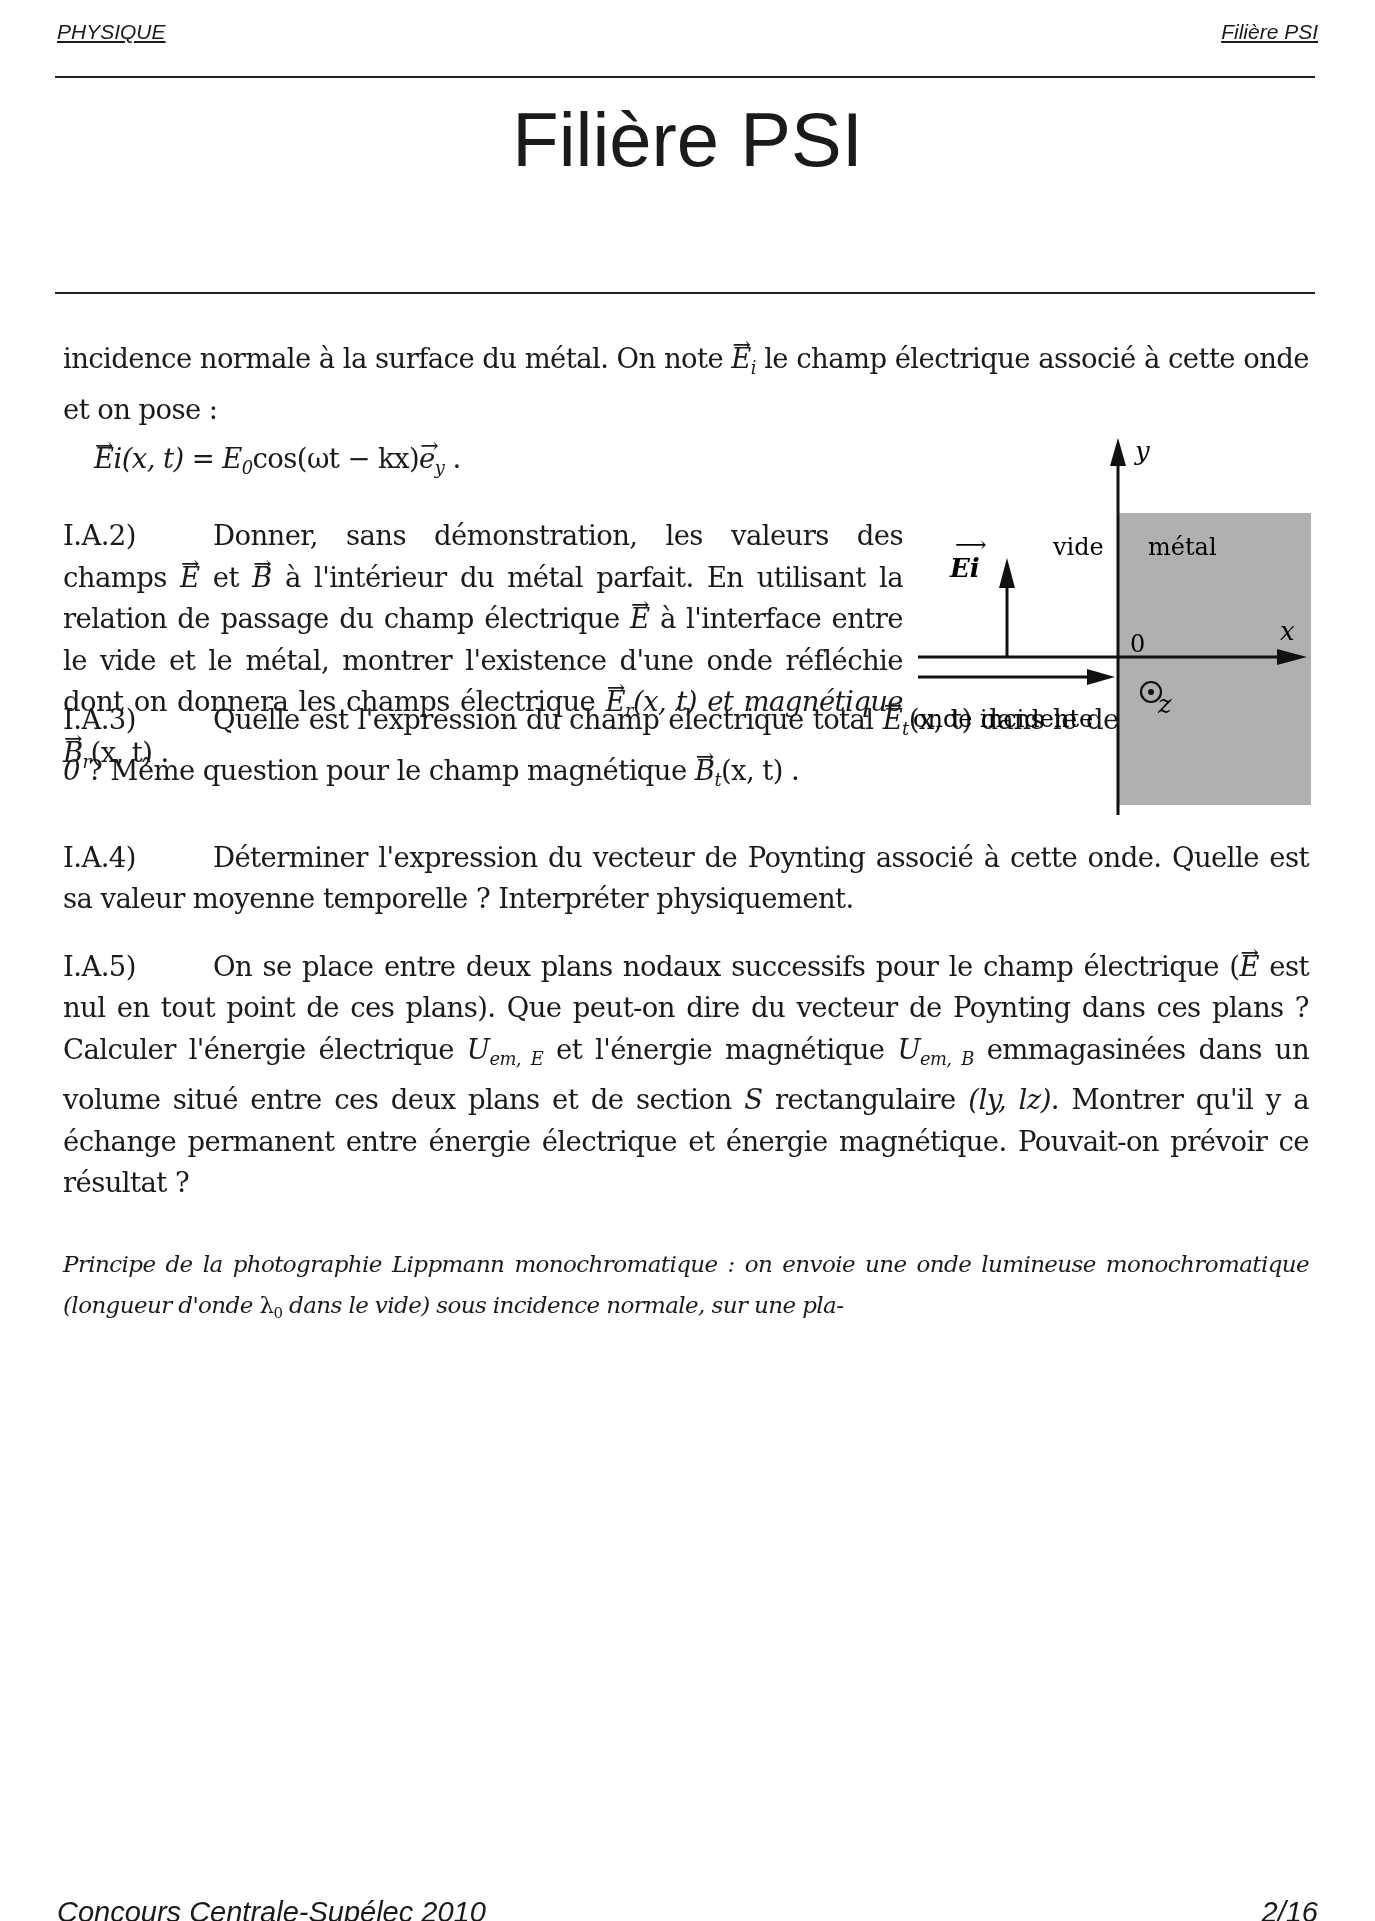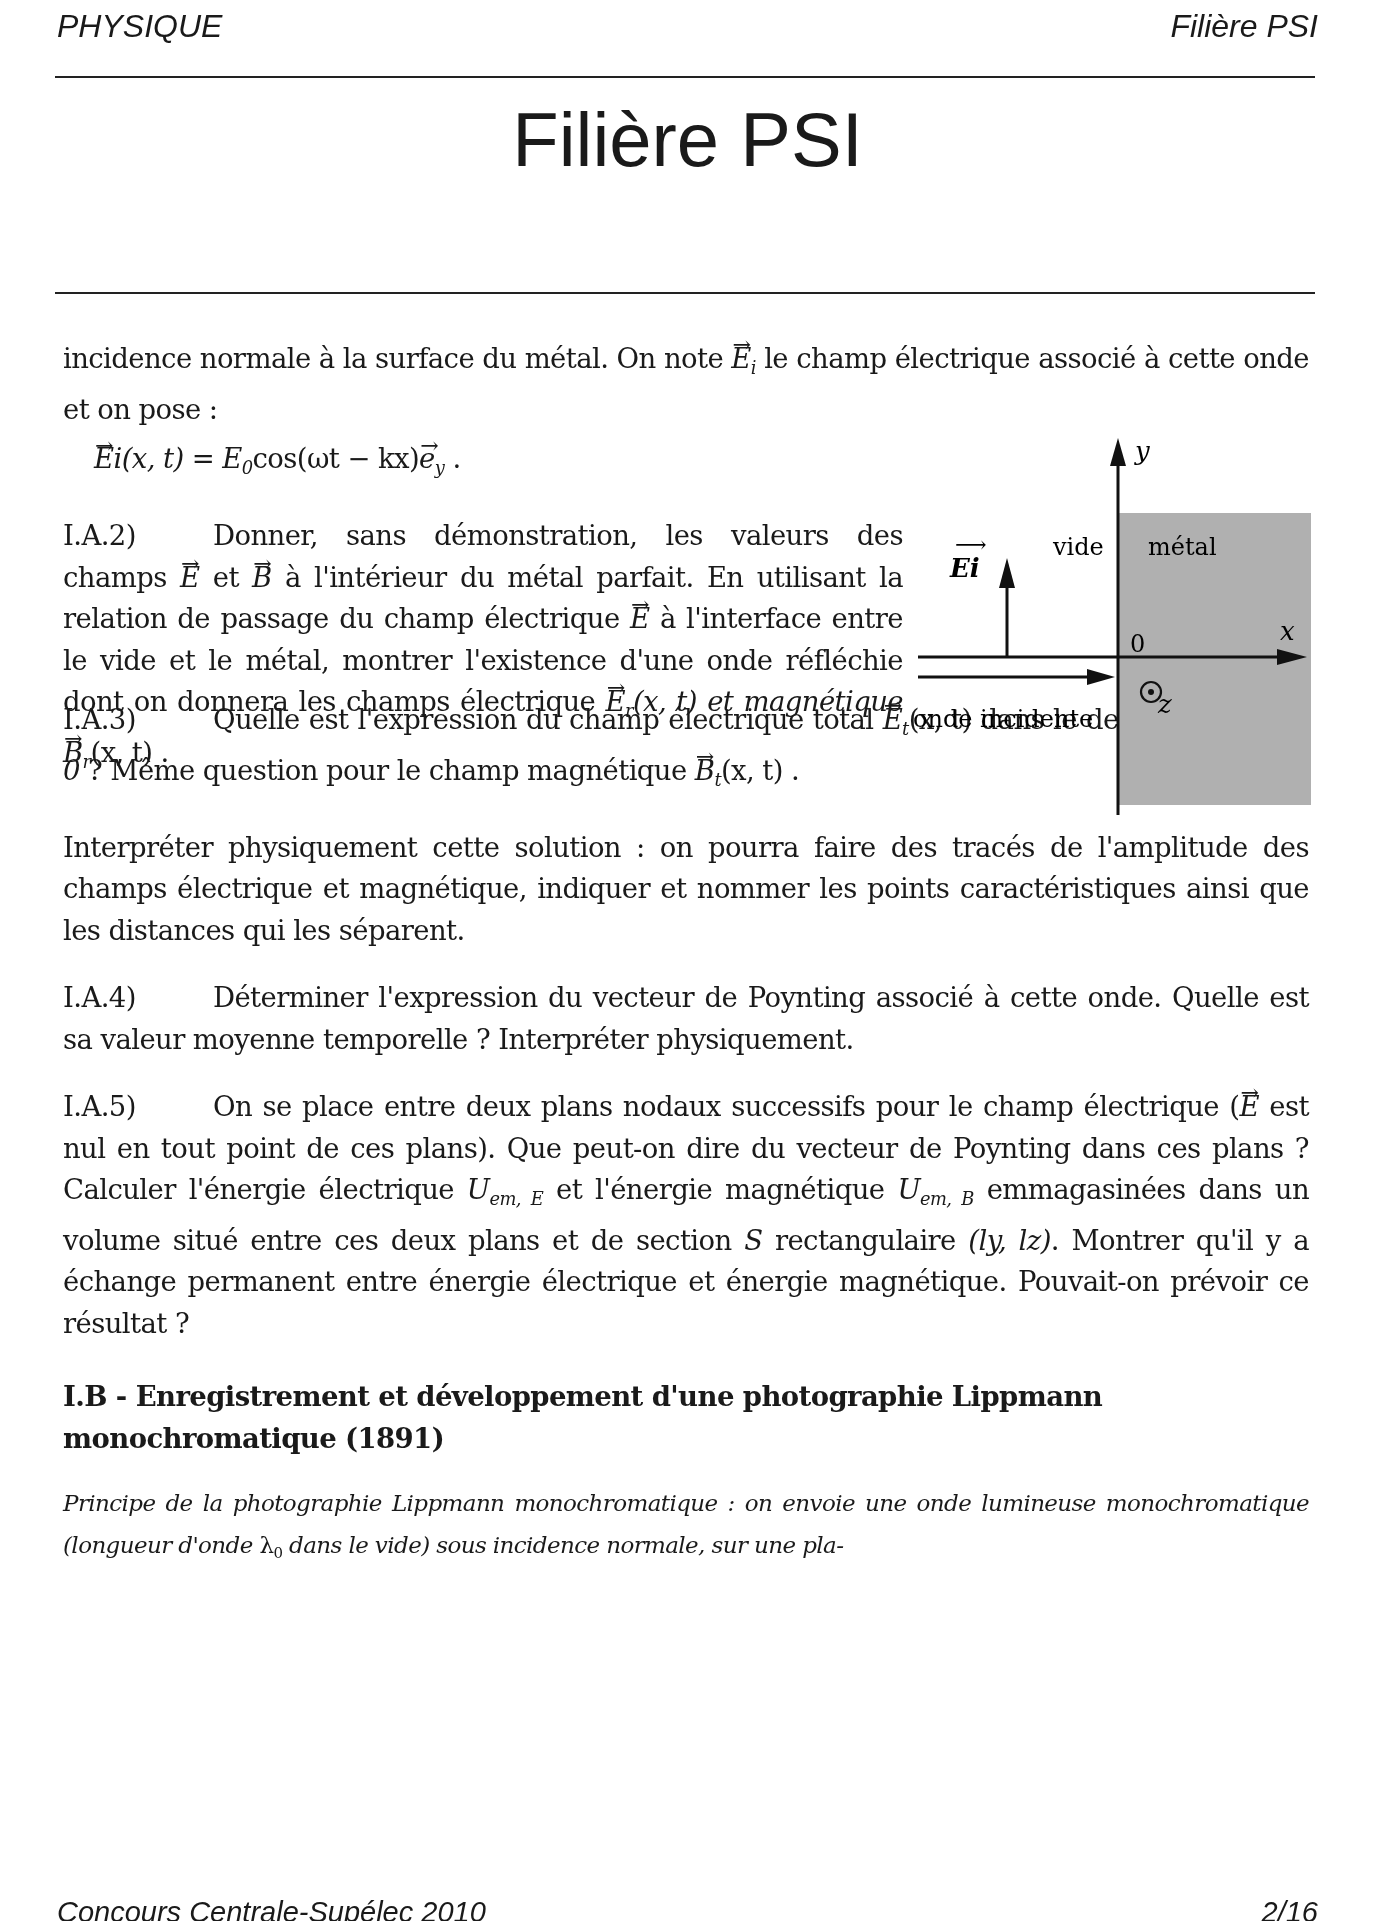--- a/index.html
+++ b/index.html
@@ -1,17 +1,17 @@
 <!DOCTYPE html>
 <html><head>
 <meta charset="utf-8">
 <style>
   html, body { margin: 0; padding: 0; background: #ffffff; }
   body { width: 1375px; height: 1921px; position: relative; overflow: hidden; color: #1a1a1a; }
-  .hdr { position: absolute; top: 8px; font-size: 32px; font-style: italic; font-family: "Liberation Sans", sans-serif; }
+  .hdr { position: absolute; top: 20px; font-size: 21px; font-style: italic; font-family: "Liberation Sans", sans-serif; text-decoration: underline; }
   .hdr-left { left: 57px; }
   .hdr-right { right: 57px; }
   .rule { position: absolute; left: 55px; width: 1260px; height: 0; border-top: 2px solid #222; }
   .title { position: absolute; top: 96px; left: 0; width: 1375px; text-align: center; font-family: "Liberation Sans", sans-serif; font-size: 76px; }
   .body { position: absolute; left: 55px; width: 1262px; font-family: "DejaVu Serif", serif; font-size: 27.5px; line-height: 41.5px; letter-spacing: -0.6px; }
   .p { margin: 8px; text-align: justify; }
   .narrow { width: 840px; }
   .eq { margin: 8px 0 8px 39px; }
   .lbl { display: inline-block; width: 150px; }
   .it { font-style: italic; }
@@ -46,31 +46,29 @@
   <div class="gap"></div>
   <p class="p" style="padding-right:0">
     <span style="display:block;width:840px;float:left;height:166px;"><span class="lbl">I.A.2)</span><span>Donner, sans démonstration, les valeurs des champs </span><span class="vec">E</span><span> et </span><span class="vec">B</span><span> à l'intérieur du métal parfait. En utilisant la relation de passage du champ électrique </span><span class="vec">E</span><span> à l'interface entre le vide et le métal, montrer l'existence d'une onde réfléchie dont on donnera les champs électrique </span><span class="vec">E</span><sub>r</sub><span class="it">(x, t) et magnétique </span><span class="vec">B</span><sub>r</sub><span>(x, t) .</span></span>
   </p>
   <div style="clear:both"></div>
   <div class="gap"></div>
   <p class="p">
     <span class="lbl">I.A.3)</span><span>Quelle est l'expression du champ électrique total </span><span class="vec">E</span><sub>t</sub><span>(x, t) dans le demi-espace </span><span class="it">x &lt; 0</span><span> ? Même question pour le champ magnétique </span><span class="vec">B</span><sub>t</sub><span>(x, t) .</span>
   </p>
   <div class="gap"></div>
-  <p class="p">Interpréter physiquement cette solution : on pourra faire des tracés de l'amplitude des champs électrique et magnétique, indiquer et nommer les points caractéristiques ainsi que les distances qui les séparent.</p>
   <div class="gap"></div>
   <p class="p">
     <span class="lbl">I.A.4)</span><span>Déterminer l'expression du vecteur de Poynting associé à cette onde. Quelle est sa valeur moyenne temporelle ? Interpréter physiquement.</span>
   </p>
   <div class="gap"></div>
   <p class="p">
     <span class="lbl">I.A.5)</span><span>On se place entre deux plans nodaux successifs pour le champ électrique (</span><span class="vec">E</span><span> est nul en tout point de ces plans). Que peut-on dire du vecteur de Poynting dans ces plans ? Calculer l'énergie électrique </span><span class="it">U</span><sub>em, E</sub><span> et l'énergie magnétique </span><span class="it">U</span><sub>em, B</sub><span> emmagasinées dans un volume situé entre ces deux plans et de section </span><span class="it">S</span><span> rectangulaire </span><span class="it">(ly, lz)</span><span>. Montrer qu'il y a échange permanent entre énergie électrique et énergie magnétique. Pouvait-on prévoir ce résultat ?</span>
   </p>
   <div style="height:16px"></div>
-  <p class="p b" style="text-align:left">I.B - Enregistrement et développement d'une photographie Lippmann monochromatique (1891)</p>
   <div style="height:8px"></div>
   <p class="p it" style="font-size:23px">
     <span>Principe de la photographie Lippmann monochromatique : on envoie une onde lumineuse monochromatique (longueur d'onde </span><span style="font-style:normal">λ</span><sub style="font-style:normal">0</sub><span> dans le vide) sous incidence normale, sur une pla-</span>
   </p>
 </div>
 
 <svg class="figure" viewBox="0 0 415 390" xmlns="http://www.w3.org/2000/svg">
   <rect id="metal-rect" x="213" y="83" width="193" height="292" fill="#b0b0b0"></rect>
   <line x1="213" y1="385" x2="213" y2="20" stroke="#111" stroke-width="3"></line>
   <polygon points="213,8 205,36 221,36" fill="#111"></polygon>

